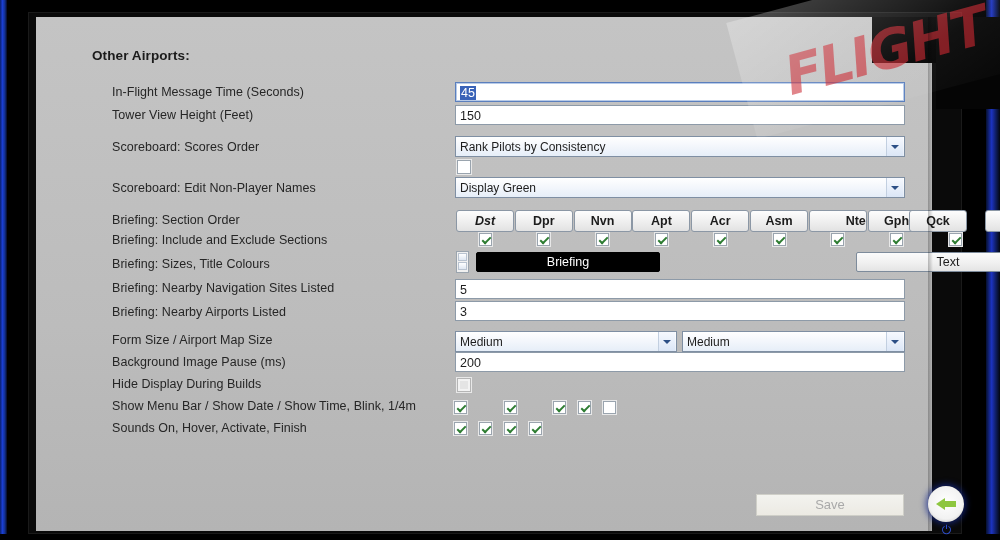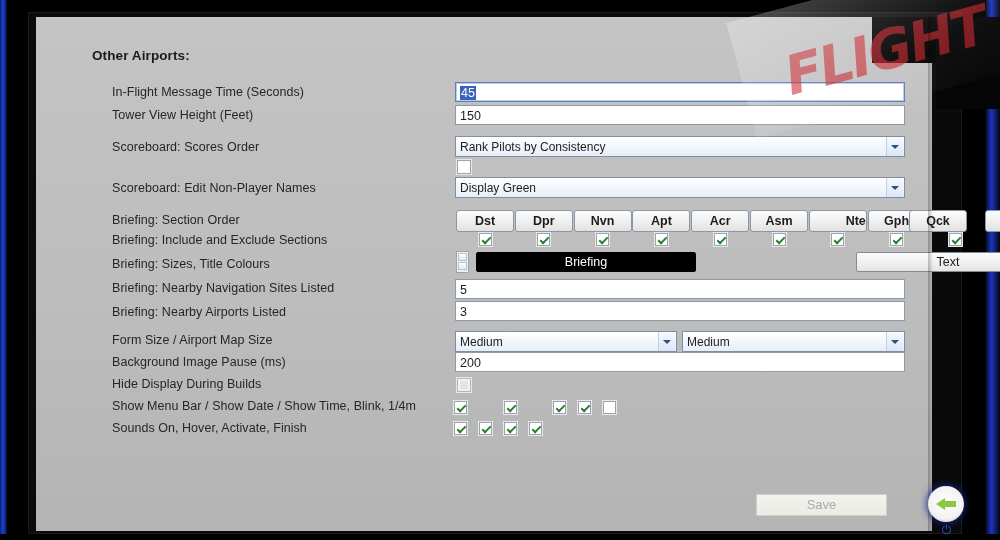--- a/index.html
+++ b/index.html
@@ -321,21 +321,21 @@
     </div>
 
     <div class="cbx big" style="left:421px; top:143px;"></div>
 
     <div class="dd" style="left:419px; top:160px; width:450px;">
       <span>Display Green</span>
       <span class="arrowbox"></span>
     </div>
 
     <div id="section-buttons">
-        <div class="secbtn" style="left: 420px; top: 193px; width: 58px;">Dst</div>
+        <div class="secbtn" style="left: 420px; top: 193px; width: 58px; font-style: italic;">Dst</div>
         <div class="secbtn" style="left: 478.8px; top: 193px; width: 58px;">Dpr</div>
         <div class="secbtn" style="left: 537.6px; top: 193px; width: 58px;">Nvn</div>
         <div class="secbtn" style="left: 596.4px; top: 193px; width: 58px;">Apt</div>
         <div class="secbtn" style="left: 655.2px; top: 193px; width: 58px;">Acr</div>
         <div class="secbtn" style="left: 714px; top: 193px; width: 58px;">Asm</div>
         <div class="secbtn" style="left: 772.8px; top: 193px; width: 58px; text-align: right;">Nte</div>
         <div class="secbtn" style="left: 831.6px; top: 193px; width: 58px;">Gph</div>
         <div class="secbtn" style="left: 873px; top: 193px; width: 58px;">Qck</div>
         <div class="secbtn" style="left: 949.2px; top: 193px; width: 58px;">Usr</div>
       </div>
@@ -349,21 +349,21 @@
         <div class="cbx checked" style="left: 736.5px; top: 216px;"></div>
         <div class="cbx checked" style="left: 795.3px; top: 216px;"></div>
         <div class="cbx checked" style="left: 854.1px; top: 216px;"></div>
         <div class="cbx checked" style="left: 912.9px; top: 216px;"></div>
       </div>
 
     <div class="spinner" style="left:420px; top:234px;">
       <span class="half top"></span>
       <span class="half bot"></span>
     </div>
-    <div class="cbtn black" style="left:440px; top:235px; width:220px;">Briefing</div>
+    <div class="cbtn black" style="left:440px; top:235px; width:184px;">Briefing</div>
     <div class="cbtn" style="left:820px; top:235px; width:184px;">Text</div>
 
     <div class="tf" style="left:419px; top:262px; width:450px;">5</div>
     <div class="tf" style="left:419px; top:284px; width:450px;">3</div>
 
     <div class="dd" style="left:419px; top:314px; width:222px;">
       <span>Medium</span>
       <span class="arrowbox"></span>
     </div>
     <div class="dd" style="left:646px; top:314px; width:223px;">
@@ -382,21 +382,21 @@
         <div class="cbx checked" style="left: 542px; top: 384px;"></div>
         <div class="cbx" style="left: 567px; top: 384px;"></div>
       </div>
     <div id="sounds-checks">
         <div class="cbx checked" style="left: 418px; top: 405px;"></div>
         <div class="cbx checked" style="left: 443px; top: 405px;"></div>
         <div class="cbx checked" style="left: 468px; top: 405px;"></div>
         <div class="cbx checked" style="left: 493px; top: 405px;"></div>
       </div>
 
-    <div class="savebtn" style="left:720px; top:477px; width:131px;">Save</div>
+    <div class="savebtn" style="left:720px; top:477px; width:148px;">Save</div>
 
     <div class="black-notch"></div>
     <div class="black-notch2"></div>
     <div class="watermark">
       <div class="wm-text">FLIGHT</div>
     </div>
     <div class="wm-sheen"></div>
   </div>
 
   <div class="panel-shadow-right"></div>

